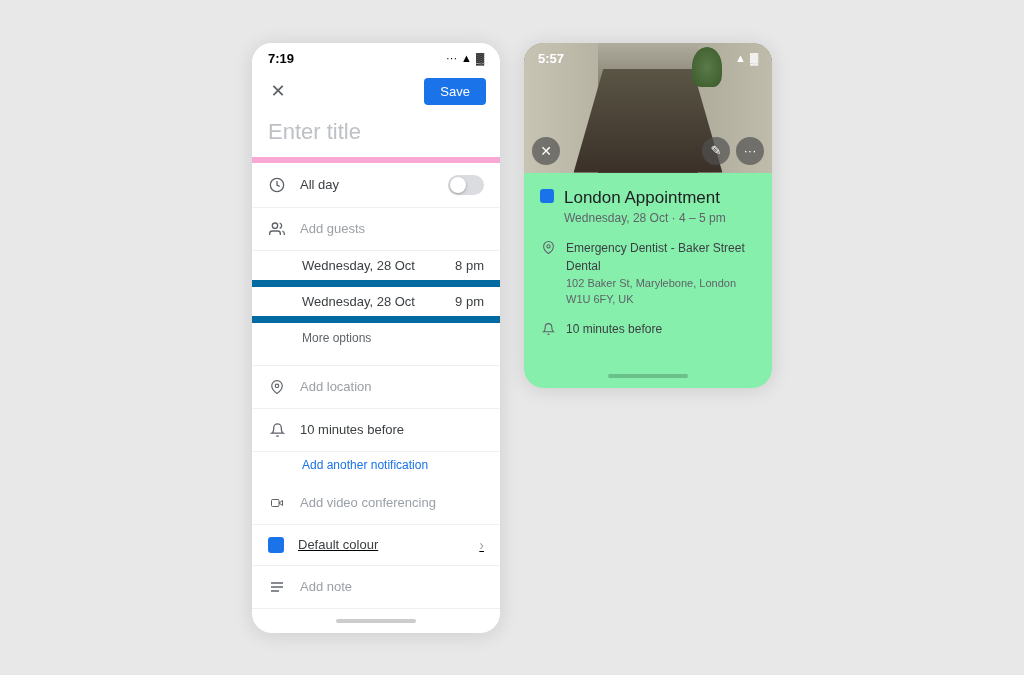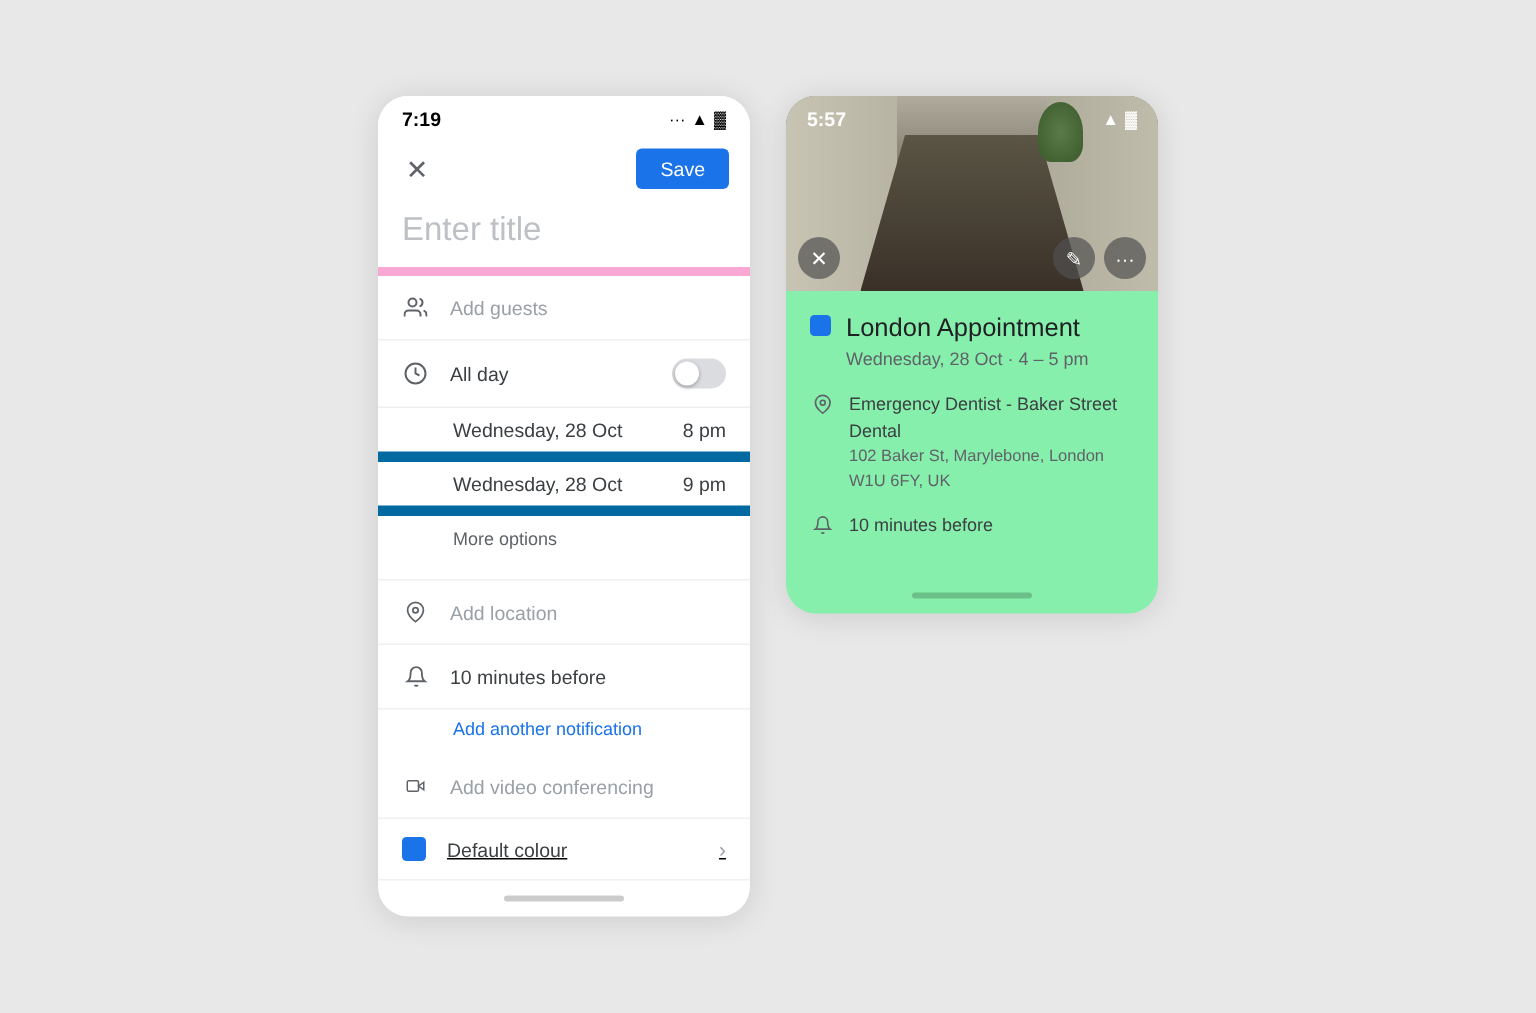--- a/index.html
+++ b/index.html
@@ -374,46 +374,46 @@
     </div>
 
     <div class="toolbar">
       <div class="close-btn">
         <span>✕</span>
       </div>
       <button class="save-btn">Save</button>
     </div>
 
     <div class="title-input">Enter title</div>
+
+    <div class="form-row">
+      <div class="form-row-icon">
+        <svg width="16" height="16" viewBox="0 0 24 24" fill="none" stroke="#5f6368" stroke-width="2">
+          <circle cx="12" cy="12" r="10"></circle>
+          <polyline points="12 6 12 12 16 14"></polyline>
+        </svg>
+      </div>
+      <div class="form-row-content">All day</div>
+      <div class="toggle">
+        <div class="toggle-knob"></div>
+      </div>
+    </div>
 
     <div class="form-row">
       <div class="form-row-icon">
         <svg width="16" height="16" viewBox="0 0 24 24" fill="none" stroke="#5f6368" stroke-width="2">
           <path d="M17 21v-2a4 4 0 0 0-4-4H5a4 4 0 0 0-4 4v2"></path>
           <circle cx="9" cy="7" r="4"></circle>
           <path d="M23 21v-2a4 4 0 0 0-3-3.87"></path>
           <path d="M16 3.13a4 4 0 0 1 0 7.75"></path>
         </svg>
       </div>
       <div class="form-row-content muted">Add guests</div>
     </div>
 
-    <div class="form-row">
-      <div class="form-row-icon">
-        <svg width="16" height="16" viewBox="0 0 24 24" fill="none" stroke="#5f6368" stroke-width="2">
-          <circle cx="12" cy="12" r="10"></circle>
-          <polyline points="12 6 12 12 16 14"></polyline>
-        </svg>
-      </div>
-      <div class="form-row-content">All day</div>
-      <div class="toggle">
-        <div class="toggle-knob"></div>
-      </div>
-    </div>
-
     <div class="date-time-rows">
       <div class="date-time-row">
         <span>Wednesday, 28 Oct</span>
         <span>8 pm</span>
       </div>
       <div class="date-time-row">
         <span>Wednesday, 28 Oct</span>
         <span>9 pm</span>
       </div>
       <div class="more-options">
@@ -455,20 +455,30 @@
       </div>
       <div class="form-row-content muted">Add video conferencing</div>
     </div>
 
     <div class="color-row">
       <div class="color-square"></div>
       <div class="color-label">Default colour</div>
       <div class="chevron">›</div>
     </div>
 
+    <div class="form-row">
+      <div class="form-row-icon">
+        <svg width="16" height="16" viewBox="0 0 24 24" fill="none" stroke="#5f6368" stroke-width="2">
+          <line x1="3" y1="12" x2="21" y2="12"></line>
+          <line x1="3" y1="6" x2="21" y2="6"></line>
+          <line x1="3" y1="18" x2="15" y2="18"></line>
+        </svg>
+      </div>
+      <div class="form-row-content muted">Add note</div>
+    </div>
 
     <div class="bottom-bar">
       <div class="home-indicator"></div>
     </div>
   </div>
 
   <div class="phone-right">
 
     <div class="hero-image">
       <div class="hero-image-inner">

